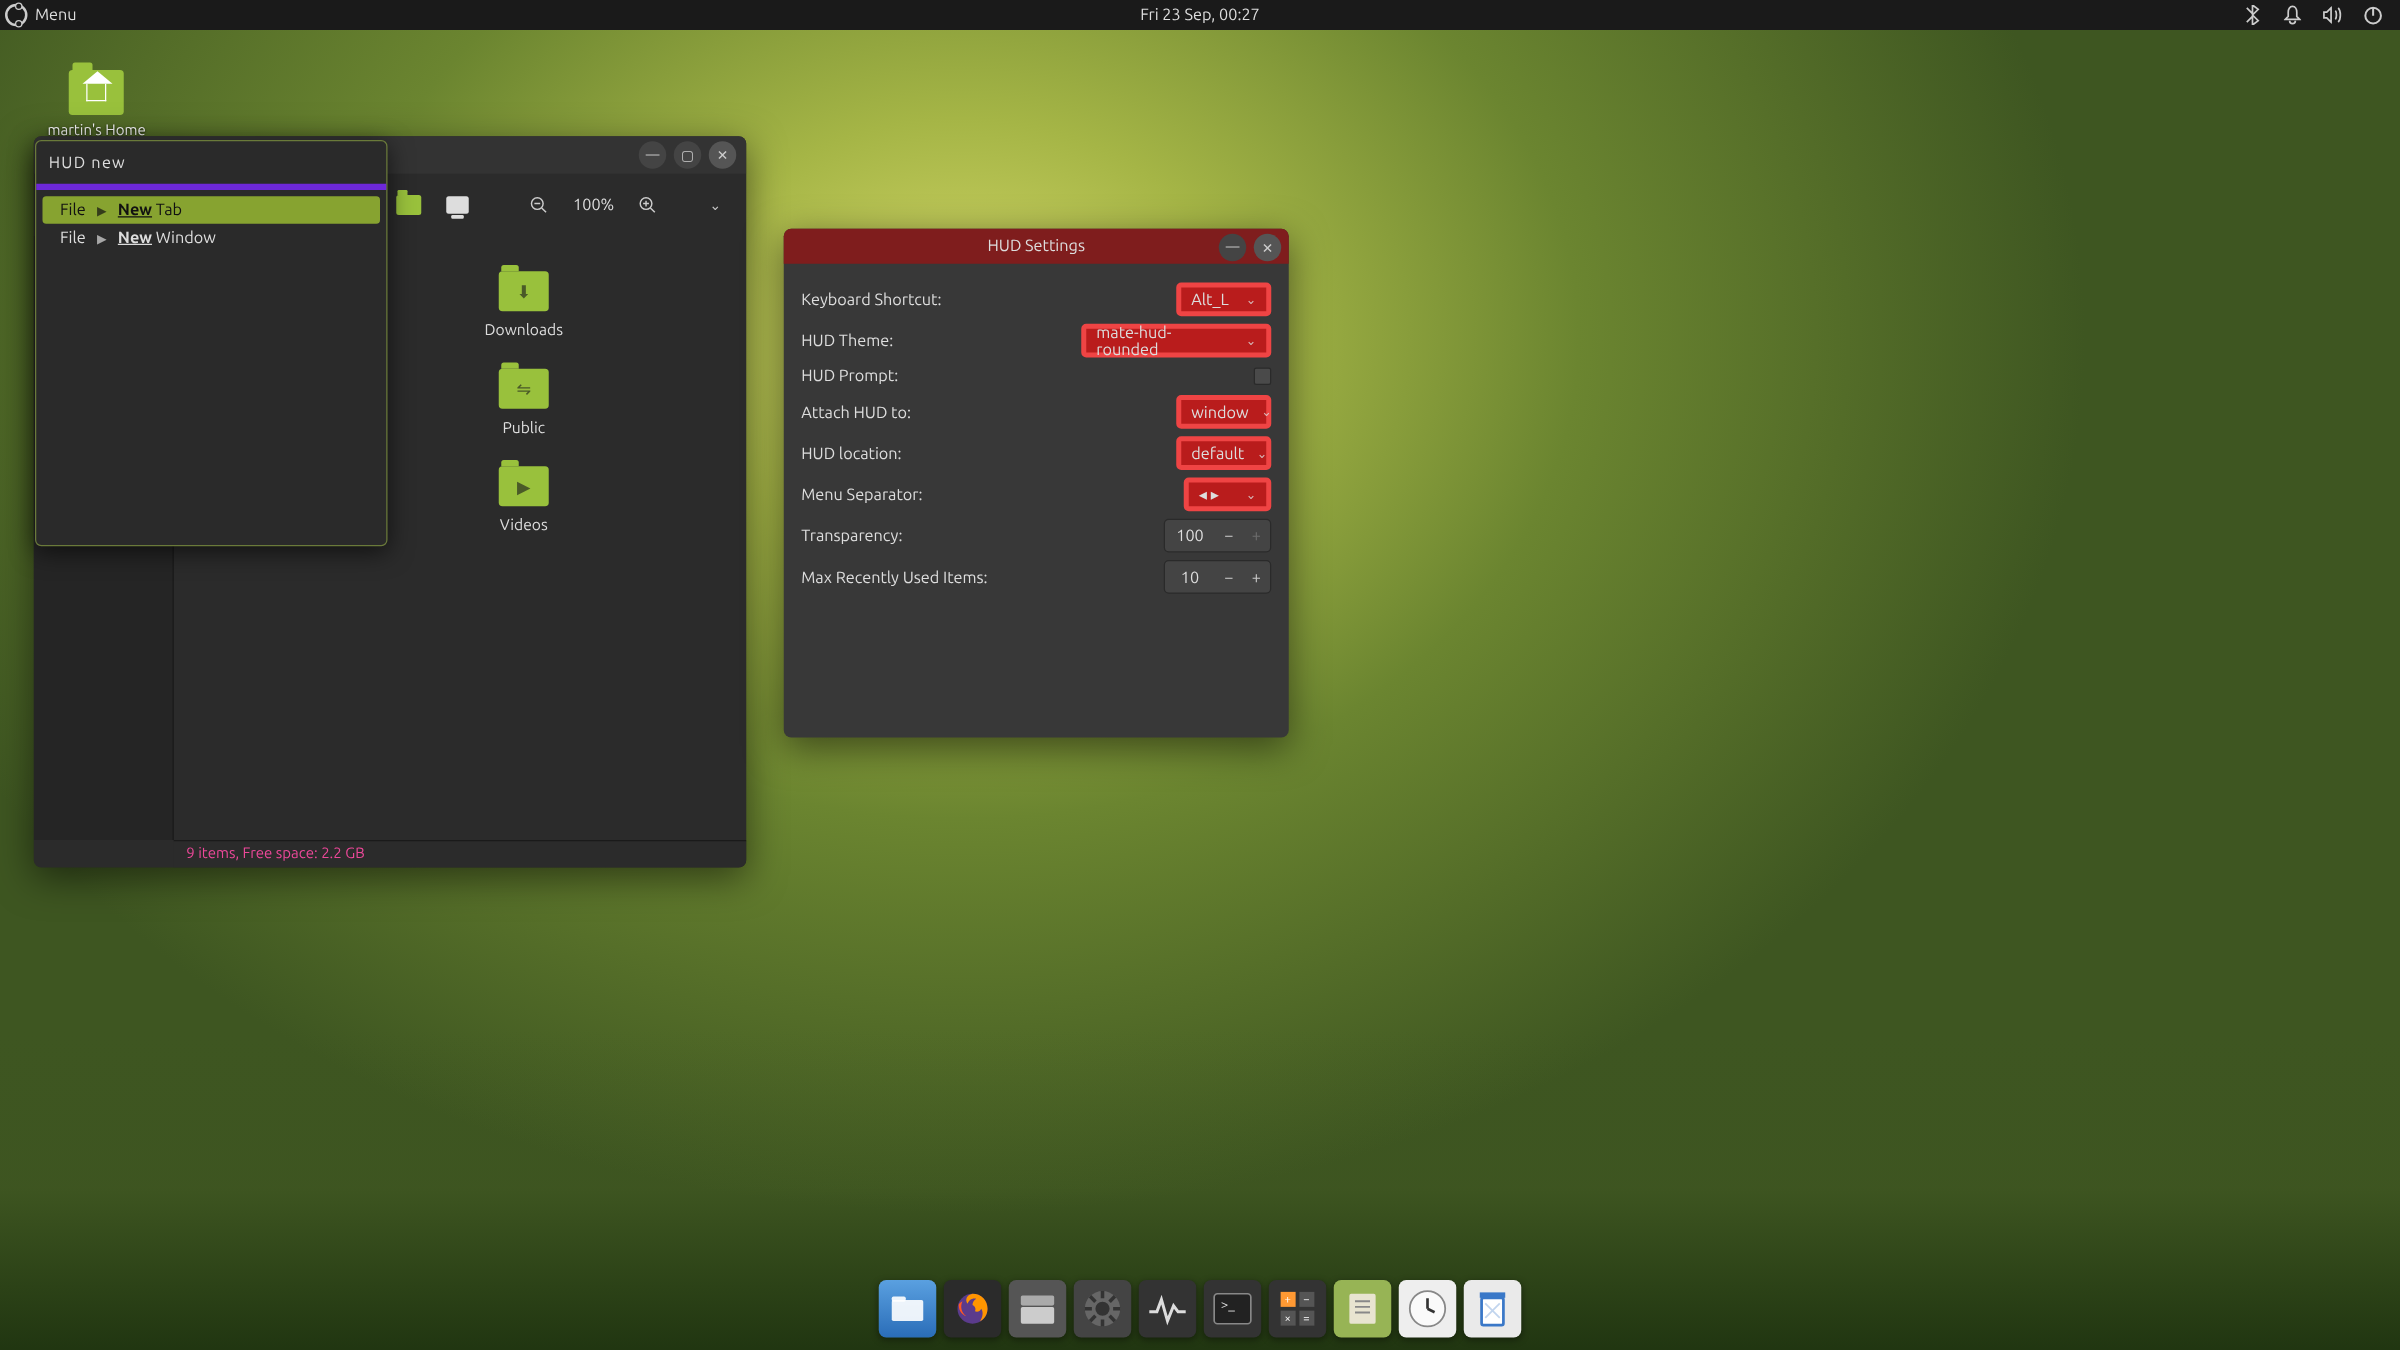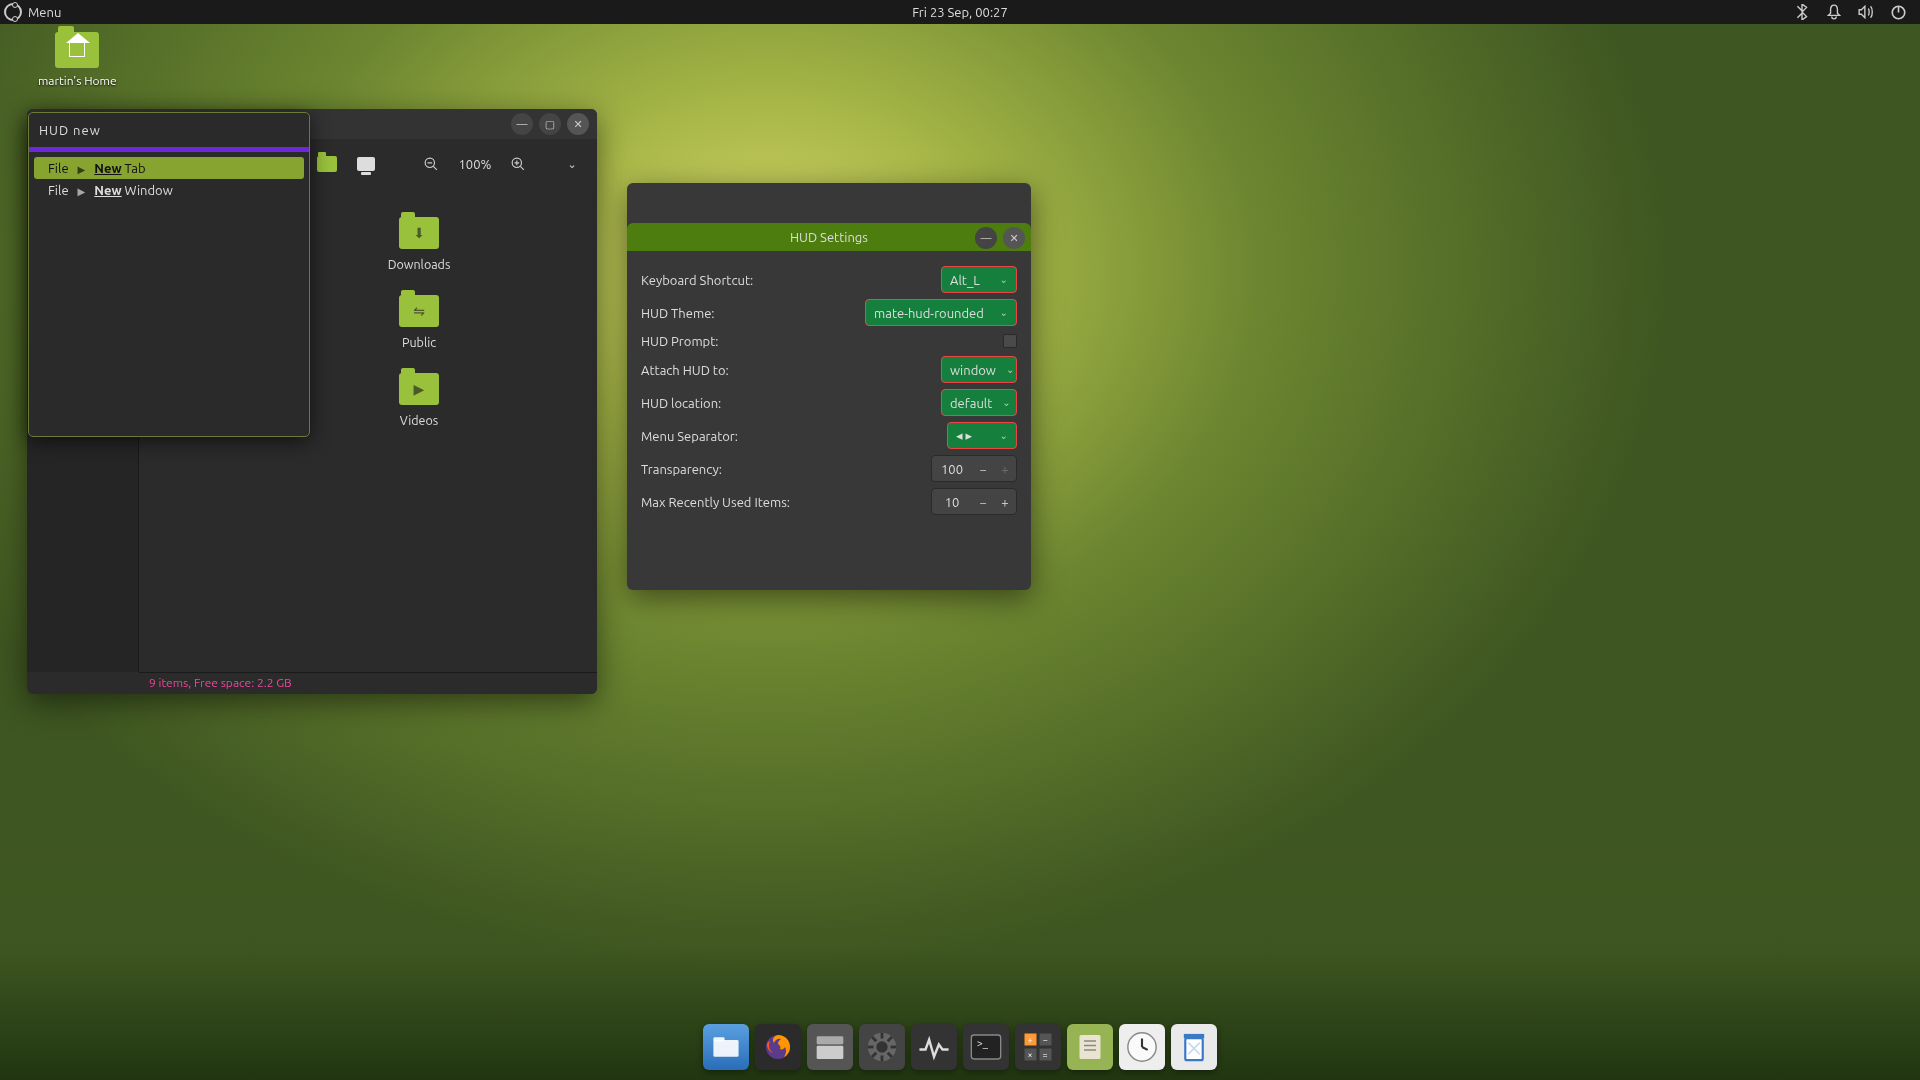--- a/index.html
+++ b/index.html
@@ -15,21 +15,21 @@
 .top-panel { position:absolute; top:0; left:0; right:0; height:24px; background:#1a1a1a;
   color:#ddd; display:flex; align-items:center; font-size:13px; z-index:100; }
 .top-panel .logo { width:18px; height:18px; border-radius:50%; border:2px solid #ccc; margin:0 6px 0 4px; position:relative; }
 .top-panel .logo::before, .top-panel .logo::after { content:''; position:absolute; width:4px; height:4px; border-radius:50%; background:#1a1a1a; border:1px solid #ccc; }
 .top-panel .logo::before { top:-3px; left:6px;} .top-panel .logo::after { bottom:-3px; left:6px;}
 .top-panel .center { position:absolute; left:50%; transform:translateX(-50%); }
 .top-panel .tray { margin-left:auto; display:flex; gap:16px; padding-right:14px; align-items:center; }
 .tray-icon { width:16px; height:16px; display:flex; align-items:center; justify-content:center; cursor:pointer; color:#ccc; }
 
 
-.desk-icon { position:absolute; left:38px; top:32px; text-align:center; color:#fff; font-size:12px;
+.desk-icon { position:absolute; left:38px; top:56px; text-align:center; color:#fff; font-size:12px;
   text-shadow:0 1px 2px rgba(0,0,0,.9); }
 .desk-icon .glyph { width:44px; height:36px; margin:0 auto 6px; background:#99c13c; border-radius:3px;
   position:relative; display:flex; align-items:center; justify-content:center; }
 .desk-icon .glyph::before { content:''; position:absolute; top:-6px; left:3px; width:16px; height:6px; background:#99c13c; border-radius:2px 2px 0 0;}
 .desk-icon .house { width:16px; height:14px; border:1.5px solid #fff; border-top:none; position:relative; }
 .desk-icon .house::before { content:''; position:absolute; top:-10px; left:-4px; border-left:12px solid transparent; border-right:12px solid transparent; border-bottom:10px solid #fff; }
 
 
 .fm { position:absolute; left:27px; top:109px; width:570px; height:585px; background:#2b2b2b;
   border-radius:6px; box-shadow:0 8px 30px rgba(0,0,0,.5); color:#ddd; overflow:hidden; }
@@ -63,26 +63,26 @@
 .hud-head { padding:10px 10px; border-bottom:5px solid #6d28d9; letter-spacing:1px; }
 .hud-list { padding:5px; }
 .hud-item { padding:4px 14px; border-radius:3px; }
 .hud-item.sel { background:#87a330; color:#111; }
 .hud-item .sep { opacity:.7; margin:0 6px; font-size:10px; }
 .hud-item u { text-decoration:underline; font-weight:600; }
 
 
 .hset { position:absolute; left:627px; top:183px; width:404px; height:407px; background:#383838;
   border-radius:6px; box-shadow:0 8px 30px rgba(0,0,0,.5); color:#ddd; font-size:13px; }
-.hset-title { height:28px; background:#4d7c0f; border-radius:6px 6px 0 0; display:flex; align-items:center; justify-content:center; position:relative;margin-top:40px; }
+.hset-title { height:28px; background:#7f1d1d; border-radius:6px 6px 0 0; display:flex; align-items:center; justify-content:center; position:relative; }
 .hset-title .wb { position:absolute; right:6px; top:4px; display:flex; gap:6px; }
 .hset-body { padding:12px 14px; }
 .hrow { display:flex; align-items:center; height:33px; }
 .hrow .lab { flex:1; }
-.drop { background:#15803d; border:1px solid #ef4444; border-radius:4px; height:27px; min-width:70px;
+.drop { background:#b91c1c; border:4px solid #ef4444; border-radius:4px; height:27px; min-width:70px;
   display:flex; align-items:center; padding:0 8px; gap:10px; cursor:pointer; }
 .drop .chev { margin-left:auto; font-size:10px; opacity:.8; }
 .chk { width:14px; height:14px; background:#4a4a4a; border:1px solid #2a2a2a; border-radius:2px; }
 .spin { background:#444; border:1px solid #2a2a2a; border-radius:4px; height:27px; display:flex; align-items:center; }
 .spin .val { width:40px; text-align:center; }
 .spin .sb { width:22px; text-align:center; cursor:pointer; opacity:.85; }
 .spin .sb.dis { opacity:.25; cursor:default; }
 .hset-btns { position:absolute; bottom:14px; left:14px; right:14px; display:flex; }
 .hbtn { background:#444; border:1px solid #2a2a2a; border-radius:4px; padding:6px 14px; cursor:pointer; }
 

